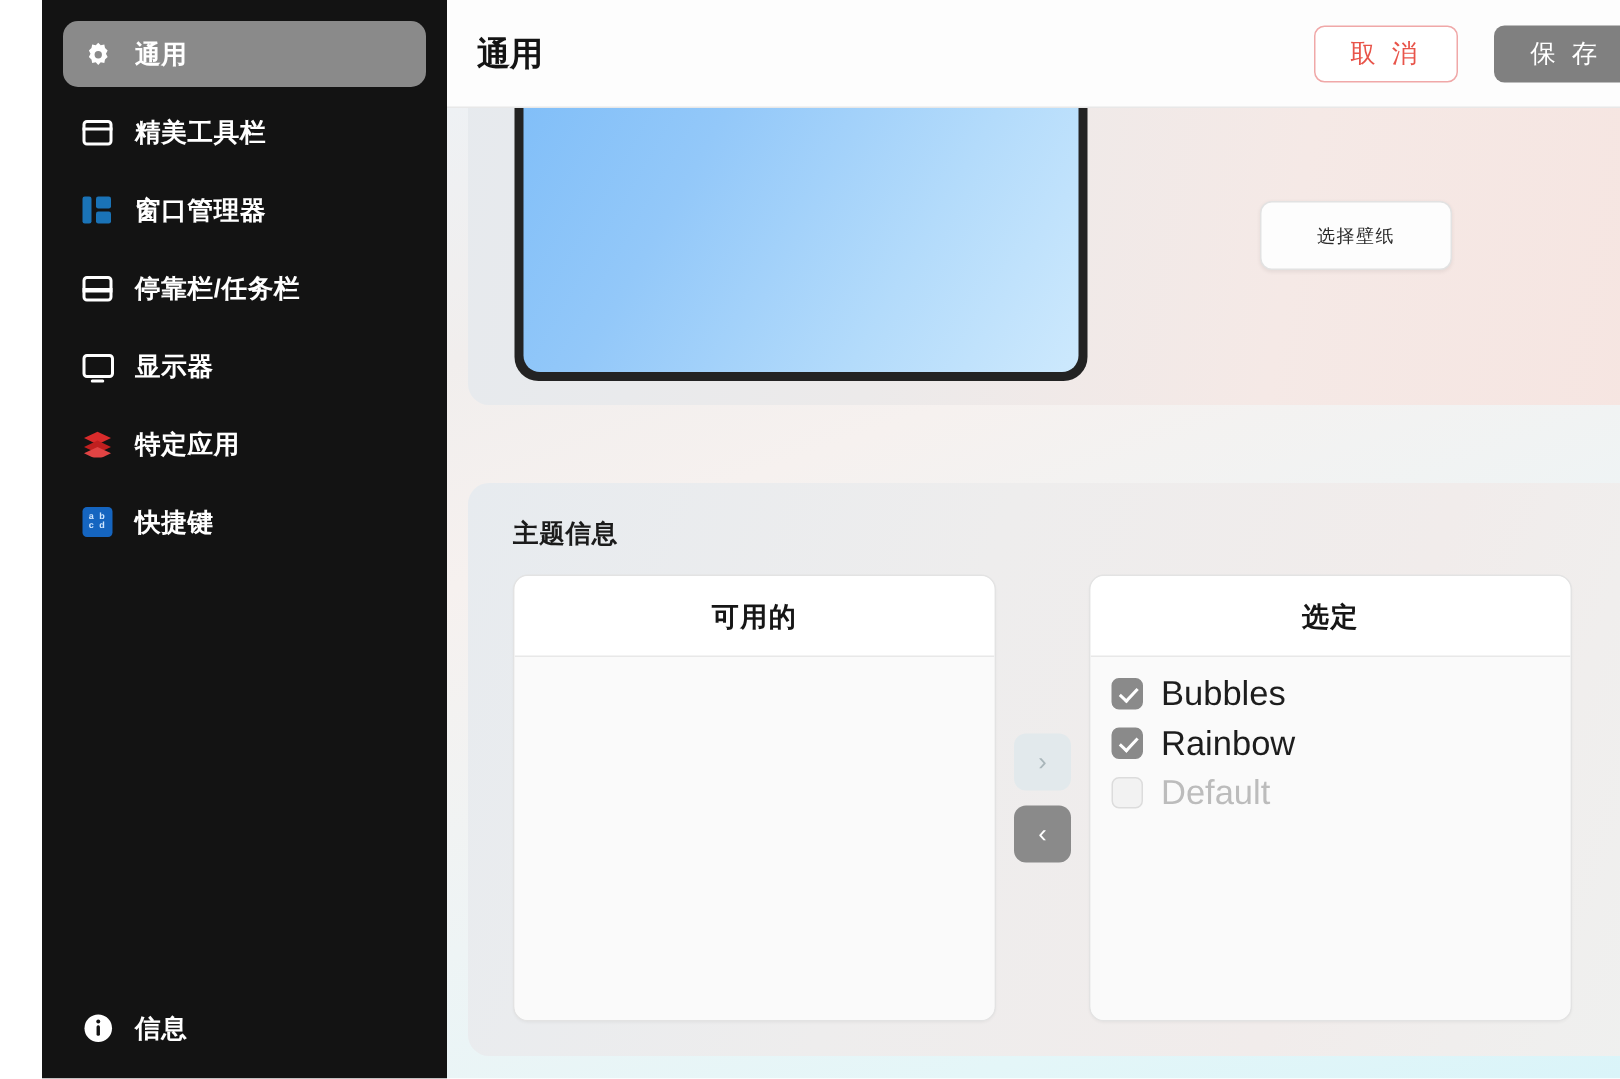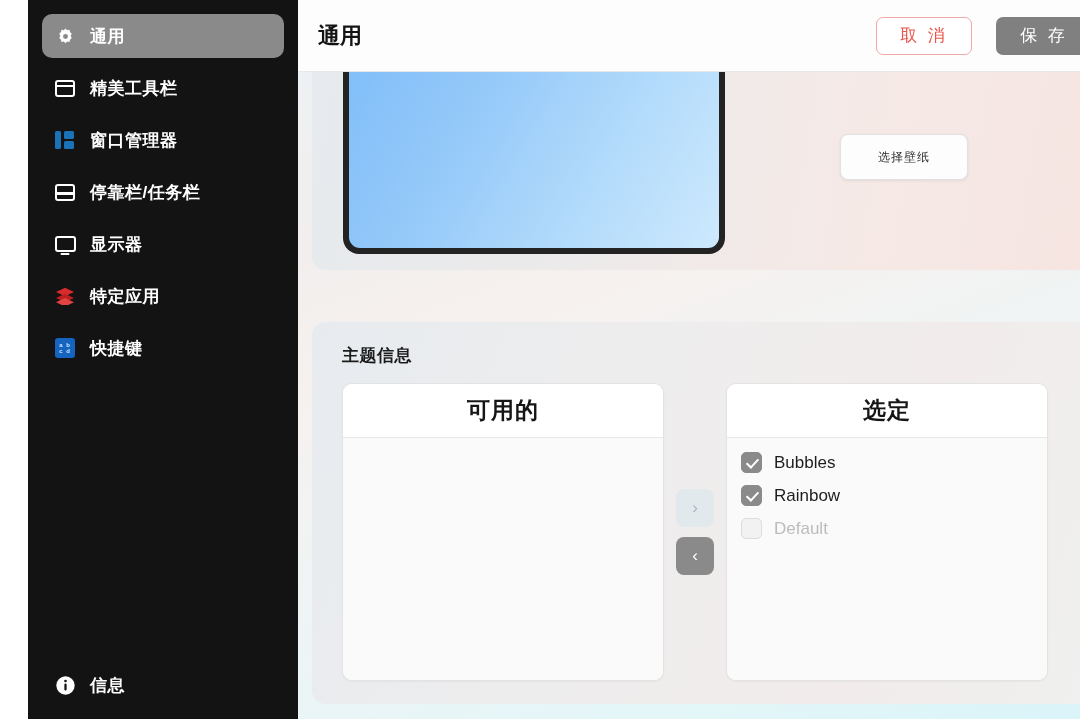--- a/index.html
+++ b/index.html
@@ -171,21 +171,21 @@
     border-radius: 10px;
     display: flex; flex-direction: column;
     overflow: hidden;
     box-shadow: 0 1px 2px rgba(0,0,0,.04);
   }
   .list-head {
     height: 54px; flex: 0 0 54px;
     background: #ffffff;
     border-bottom: 1px solid #e8e8e8;
     display: flex; align-items: center; justify-content: center;
-    font-size: 23px; font-weight: bold; color: #161616;
+    font-size: 18px; font-weight: bold; color: #161616;
     letter-spacing: 1px;
   }
   .list-body { flex: 1 1 auto; background: #fafafa; padding: 8px 0 0 0; overflow: auto; }
   .list-row {
     display: flex; align-items: center;
     height: 33px;
     padding: 0 14px;
     cursor: pointer;
   }
   .cbx {
@@ -200,21 +200,21 @@
   .cbx.checked::after {
     content: "";
     position: absolute;
     left: 6.5px; top: 3px;
     width: 5px; height: 10px;
     border: solid #fff;
     border-width: 0 2.4px 2.4px 0;
     transform: rotate(43deg);
   }
   .cbx.unchecked { background: #f2f2f2; border: 1px solid #dcdcdc; }
-  .row-label { font-size: 17px; color: #1d1d1d; font-family: "Liberation Sans", "DejaVu Sans", sans-serif; }
+  .row-label { font-size: 23px; color: #1d1d1d; font-family: "Liberation Sans", "DejaVu Sans", sans-serif; }
   .list-row.disabled .row-label { color: #bcbcbc; }
 
   #transfer-btns {
     width: 62px;
     display: flex; flex-direction: column;
     align-items: center; justify-content: center;
     gap: 10px;
   }
   .xbtn {
     width: 38px; height: 38px;

